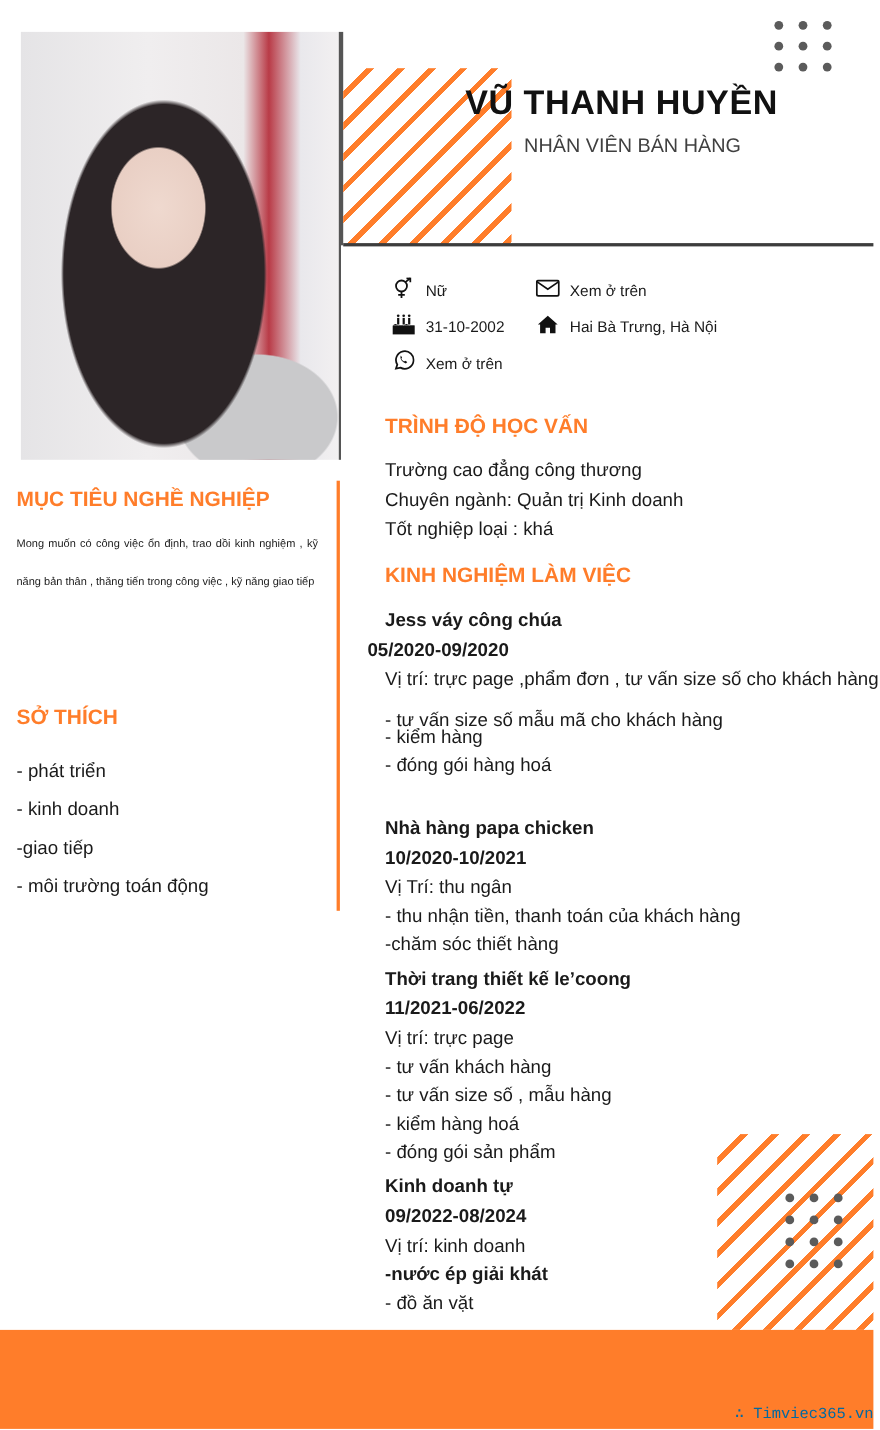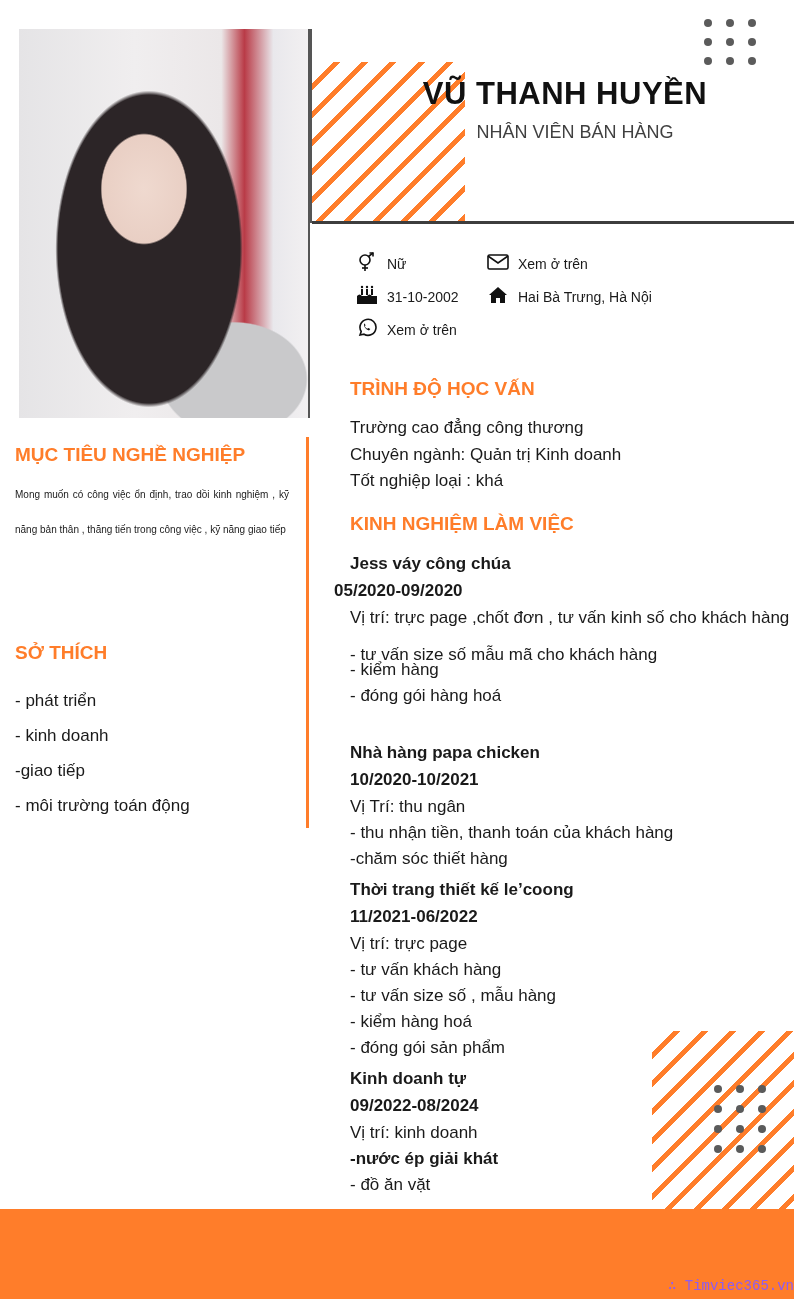--- a/index.html
+++ b/index.html
@@ -43,21 +43,21 @@
   .text-line { position: absolute; font-size: 17px; color: #1a1a1a; white-space: nowrap; }
   .bold { font-weight: bold; }
 
   .objective {
     position: absolute; left: 15px; top: 477px; width: 274px;
     font-size: 10px; line-height: 35px; text-align: justify; color: #1a1a1a;
   }
   .orange-divider { position: absolute; left: 306px; top: 437px; width: 3px; height: 391px; background: #ff7d2a; }
 
   .footer-band { position: absolute; left: 0; top: 1209px; width: 794px; height: 90px; background: #ff7d2a; }
-  .footer-brand { position: absolute; right: 6px; top: 1277px; font-family: "Liberation Mono", "DejaVu Sans Mono", monospace; font-size: 14px; color: #8b5cf6; }
+  .footer-brand { position: absolute; right: 6px; top: 1277px; font-family: "Liberation Mono", "DejaVu Sans Mono", monospace; font-size: 14px; color: #0369a1; }
 </style>
 </head>
 <body>
 
 <div class="photo"></div>
 <div class="vertical-gray-line"></div>
 <div class="stripe-block"></div>
 <div class="header-rule"></div>
 <div class="dots dots-top">
   <span></span>
@@ -143,21 +143,21 @@
 
 <div class="section-title" style="left:350px;top:378px;">TRÌNH ĐỘ HỌC VẤN</div>
 <div class="text-line" style="left:350px;top:418px;">Trường cao đẳng công thương</div>
 <div class="text-line" style="left:350px;top:445px;">Chuyên ngành: Quản trị Kinh doanh</div>
 <div class="text-line" style="left:350px;top:471px;">Tốt nghiệp loại : khá</div>
 
 <div class="section-title" style="left:350px;top:513px;">KINH NGHIỆM LÀM VIỆC</div>
 
 <div class="text-line bold" style="left:350px;top:554px;">Jess váy công chúa</div>
 <div class="text-line bold" style="left:334px;top:581px;">05/2020-09/2020</div>
-<div class="text-line" style="left:350px;top:608px;">Vị trí: trực page ,chốt đơn , tư vấn kinh số cho khách hàng</div>
+<div class="text-line" style="left:350px;top:608px;">Vị trí: trực page ,phẩm đơn , tư vấn size số cho khách hàng</div>
 <div class="text-line" style="left:350px;top:634px;margin-top:11px;">- tư vấn size số mẫu mã cho khách hàng</div>
 <div class="text-line" style="left:350px;top:660px;">- kiểm hàng</div>
 <div class="text-line" style="left:350px;top:686px;">- đóng gói hàng hoá</div>
 
 <div class="text-line bold" style="left:350px;top:743px;">Nhà hàng papa chicken</div>
 <div class="text-line bold" style="left:350px;top:770px;">10/2020-10/2021</div>
 <div class="text-line" style="left:350px;top:797px;">Vị Trí: thu ngân</div>
 <div class="text-line" style="left:350px;top:823px;">- thu nhận tiền, thanh toán của khách hàng</div>
 <div class="text-line" style="left:350px;top:849px;">-chăm sóc thiết hàng</div>
 

